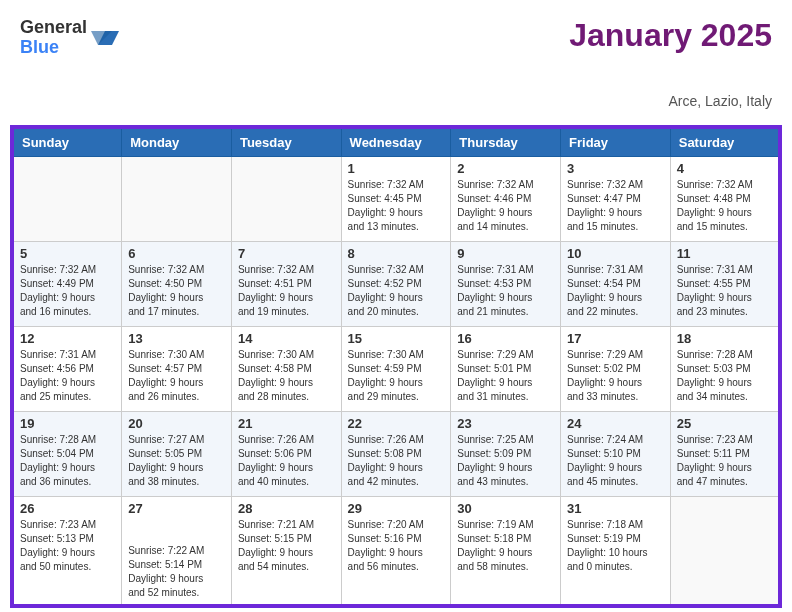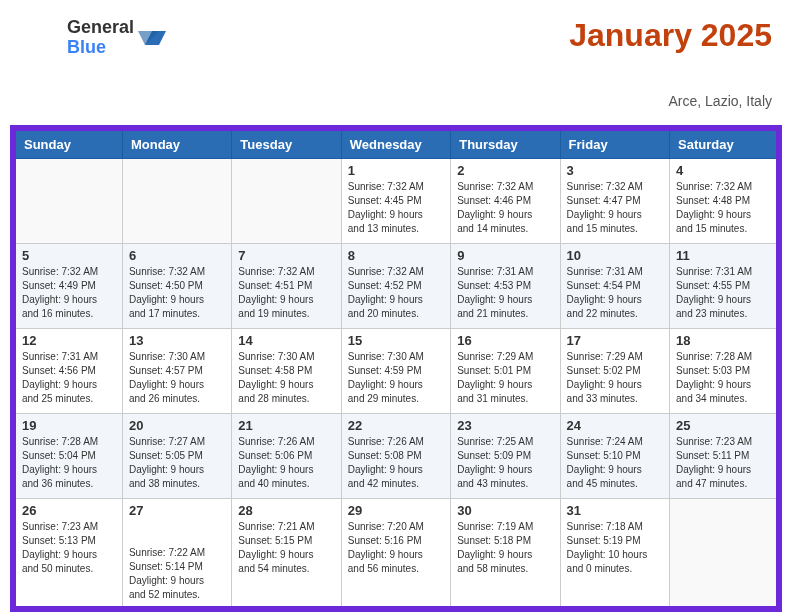--- a/index.html
+++ b/index.html
@@ -18,21 +18,20 @@
       padding: 8px 10px;
     }
     .logo {
       display: flex;
       align-items: center;
     }
     .logo-text {
       display: flex;
       flex-direction: column;
       line-height: 1.1;
-      margin-left: 47px;
     }
     .logo-general {
       font-size: 18px;
       font-weight: bold;
       color: #333;
     }
     .logo-blue {
       font-size: 18px;
       font-weight: bold;
       color: #3b82f6;
@@ -41,32 +40,32 @@
       width: 28px;
       height: 28px;
       margin-left: 4px;
     }
     .title-section {
       text-align: right;
     }
     .month-title {
       font-size: 32px;
       font-weight: bold;
-      color: #c2410c;
+      color: #701a75;
       line-height: 1.1;
     }
     .location {
       font-size: 14px;
       color: #555;
       margin-top: 40px;
     }
     .calendar {
       width: 100%;
       border-collapse: collapse;
-      border: 6px solid #6d28d9;
+      border: 4px solid #6d28d9;
       padding-left: 8px;
     }
     .calendar th {
       background-color: #2a6db5;
       color: #fff;
       text-align: left;
       padding: 6px 8px;
       font-size: 13px;
       font-weight: bold;
       border: 1px solid #1a5da0;

